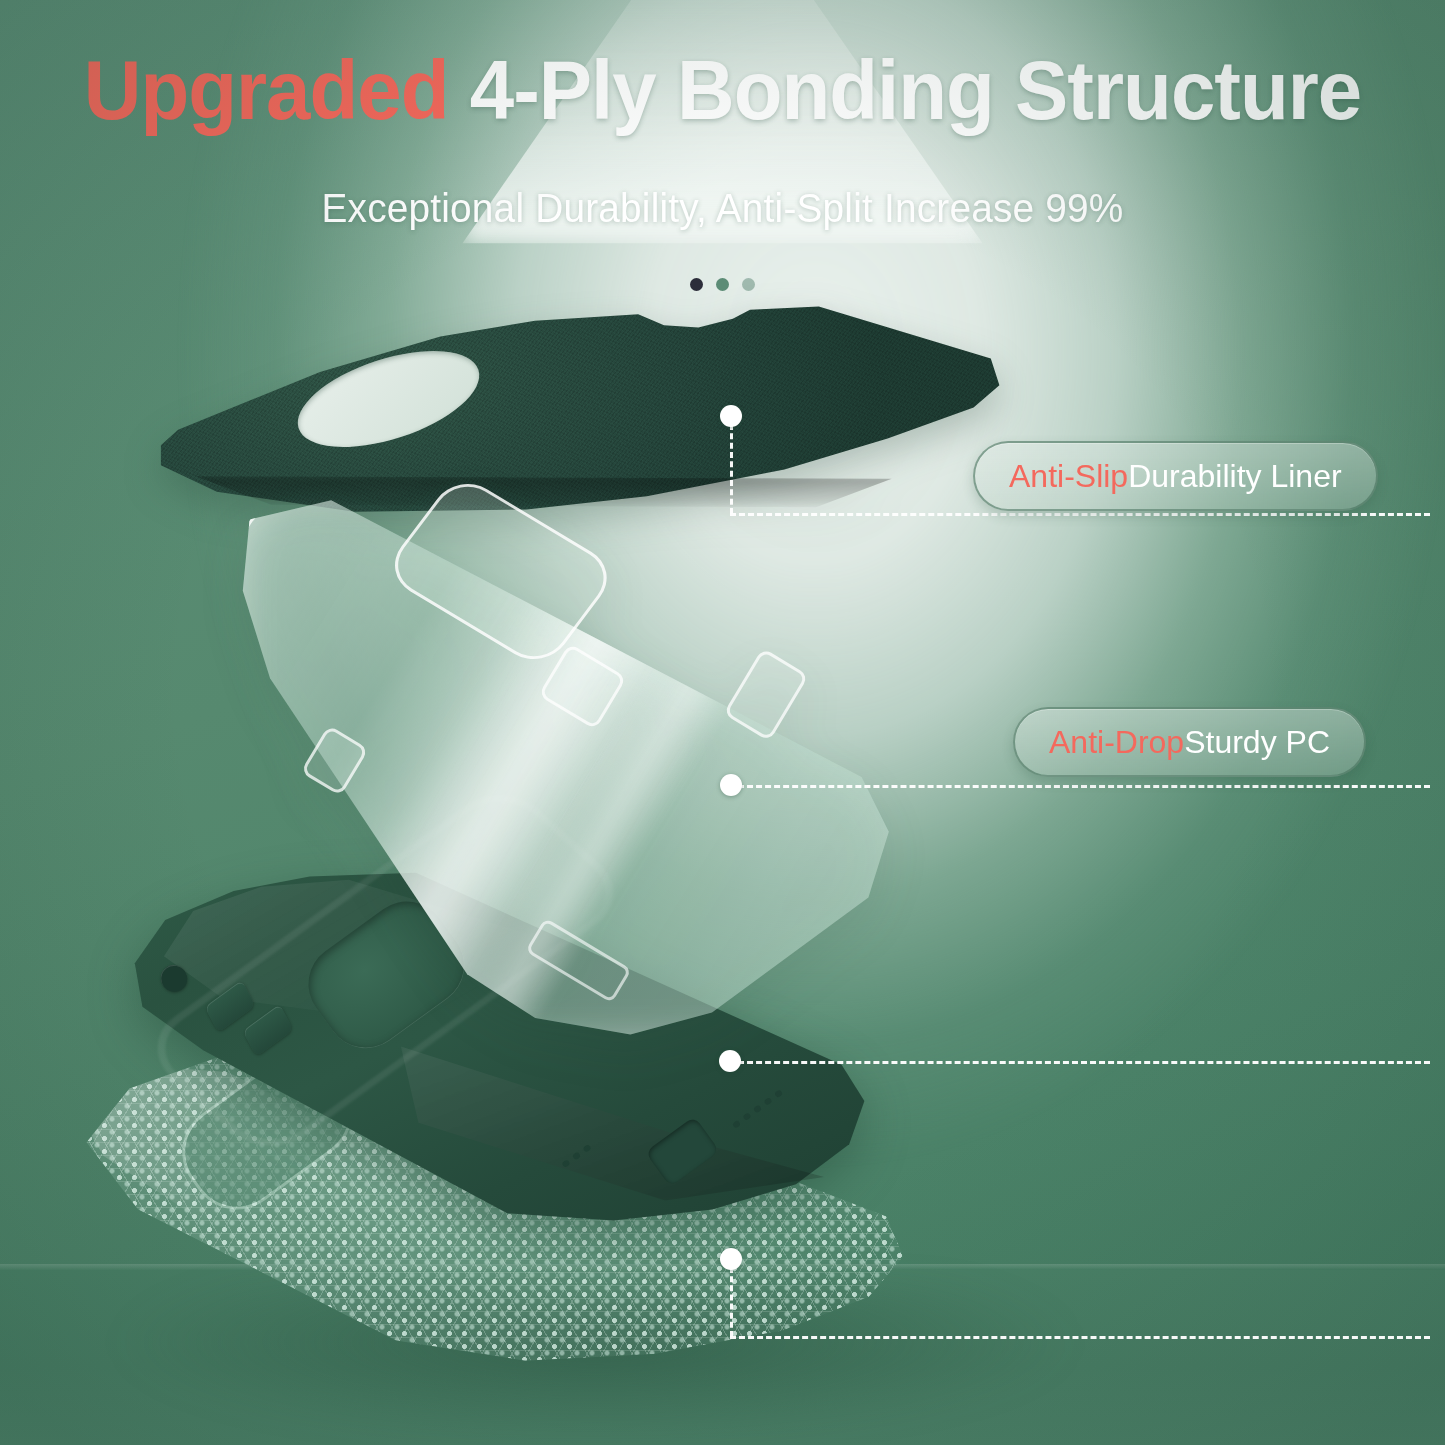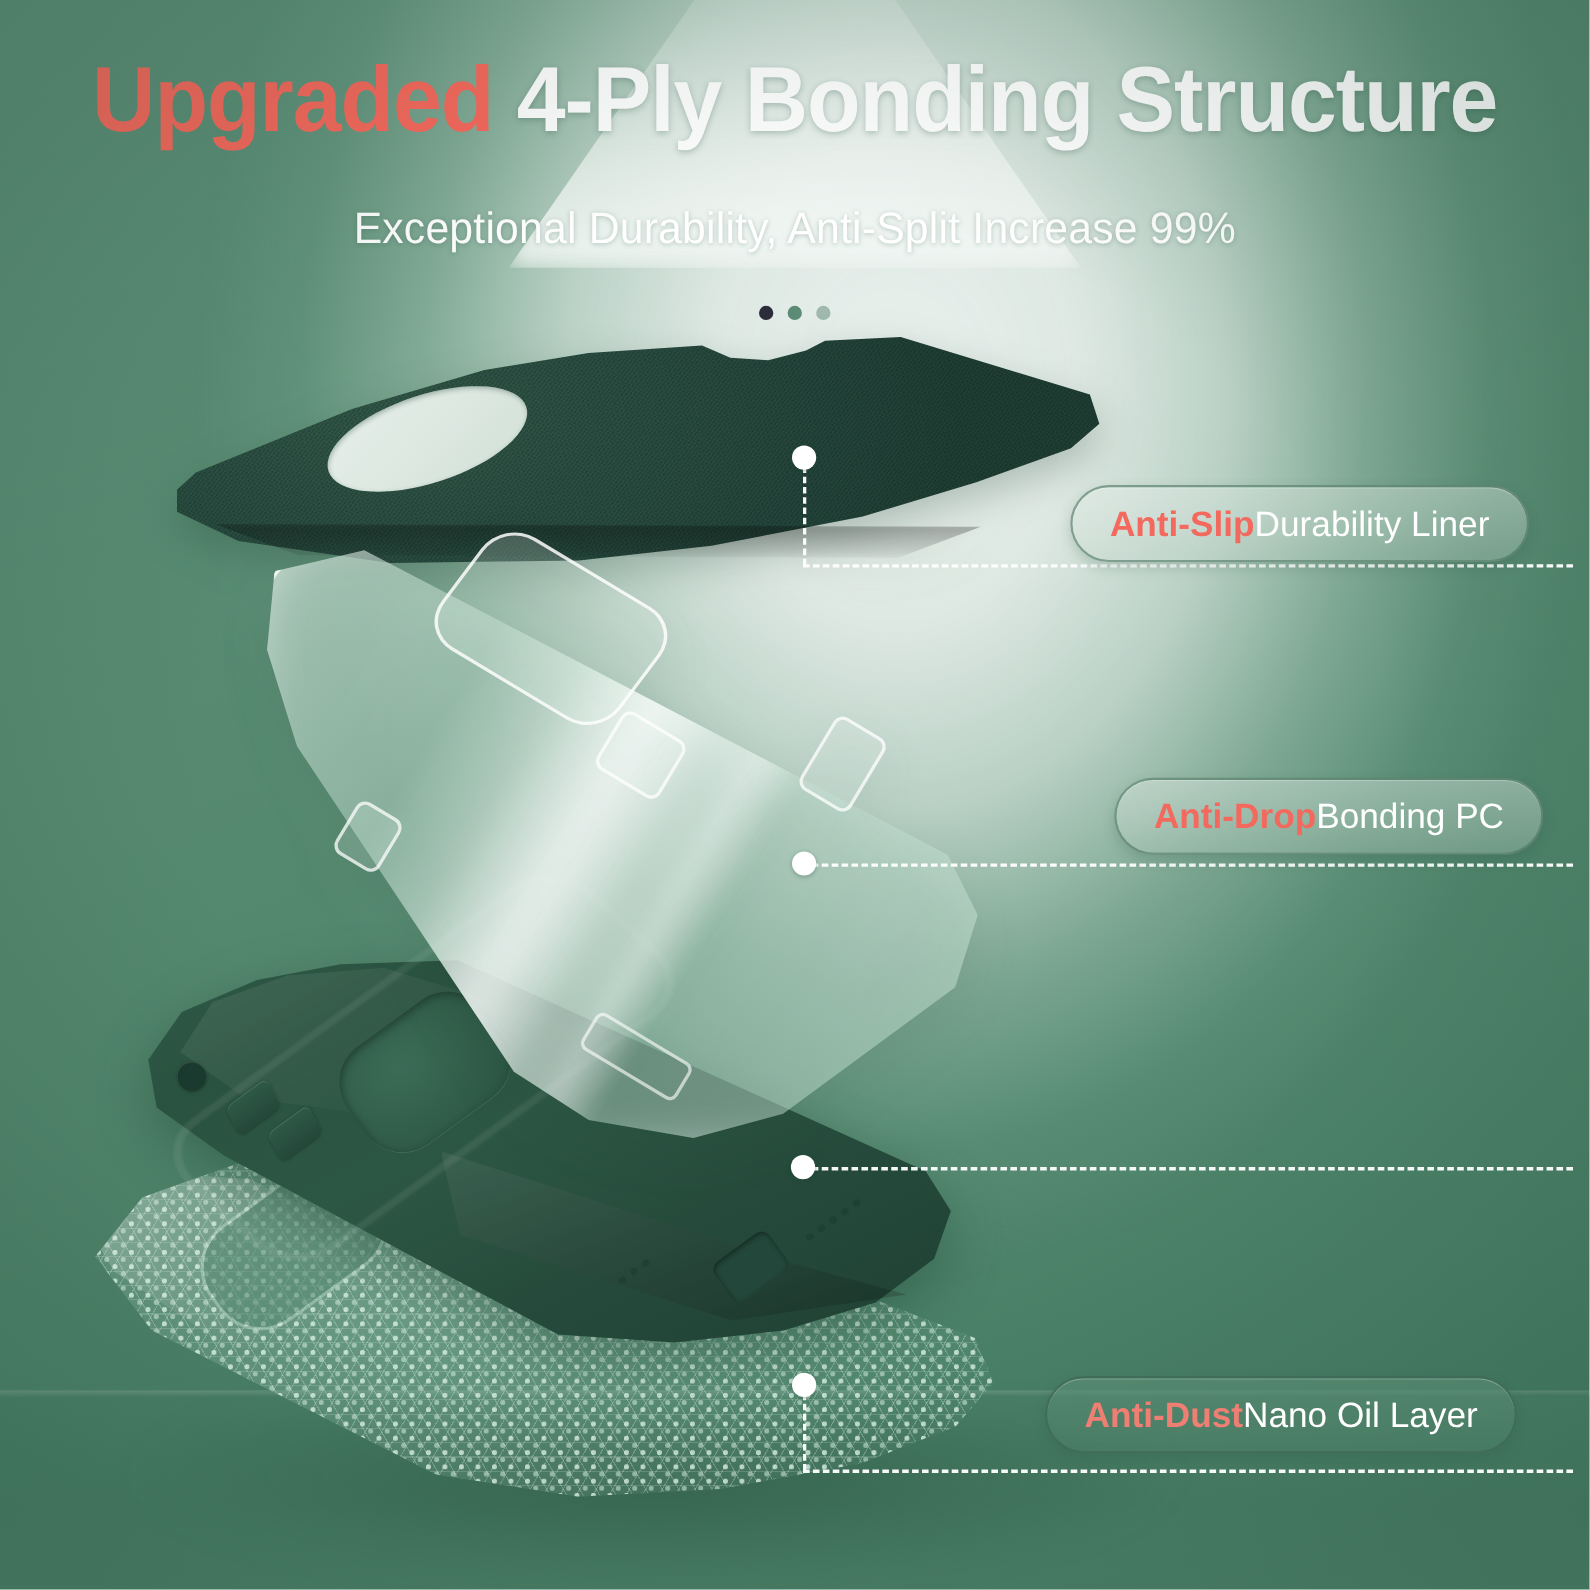--- a/index.html
+++ b/index.html
@@ -111,21 +111,21 @@
     padding:0 34px;
     border-radius:40px;
     border:2px solid rgba(74,116,96,.62);
     background:linear-gradient(to bottom,rgba(229,238,233,.42),rgba(200,218,208,.30));
     box-shadow:0 5px 12px rgba(40,80,62,.20), inset 0 1px 0 rgba(255,255,255,.26);
     white-space:nowrap;
     backdrop-filter:blur(1px);
     z-index:6;
   }
   .pill span{font-size:32px;line-height:1;}
-  .pill .p-accent{color:#f4695d;font-weight:700;}
+  .pill .p-accent{color:#f4695d;font-weight:400;}
   .pill .p-plain{color:#ffffff;font-weight:500;}
   .pill.dark{
     border:2px solid rgba(62,104,85,.78);
     background:linear-gradient(to bottom,rgba(97,146,122,.50),rgba(80,130,106,.42));
   }
   .pill.dark .p-accent{color:#f07f73;}
 
   
   .cdot{
     position:absolute;
@@ -460,23 +460,19 @@
   <div class="vline" style="left:730px;top:1267px;height:70px;"></div>
   <div class="hline" style="left:730px;top:1336px;width:700px;"></div>
 
   <div class="pill" style="left:973px;top:441px;">
     <span class="p-accent">Anti-Slip</span>
     <span class="p-plain"> Durability Liner</span>
   </div>
 
   <div class="pill" style="left:1013px;top:707px;">
     <span class="p-accent">Anti-Drop</span>
-    <span class="p-plain"> Bonding PC</span>
-  </div>
-
-
-  <div class="pill dark" style="left:950px;top:1251px;">
-    <span class="p-accent">Anti-Dust</span>
-    <span class="p-plain"> Nano Oil Layer</span>
-  </div>
+    <span class="p-plain"> Sturdy PC</span>
+  </div>
+
+
 
   <div class="bg-vignette"></div>
 </div>
 
 </body></html>

